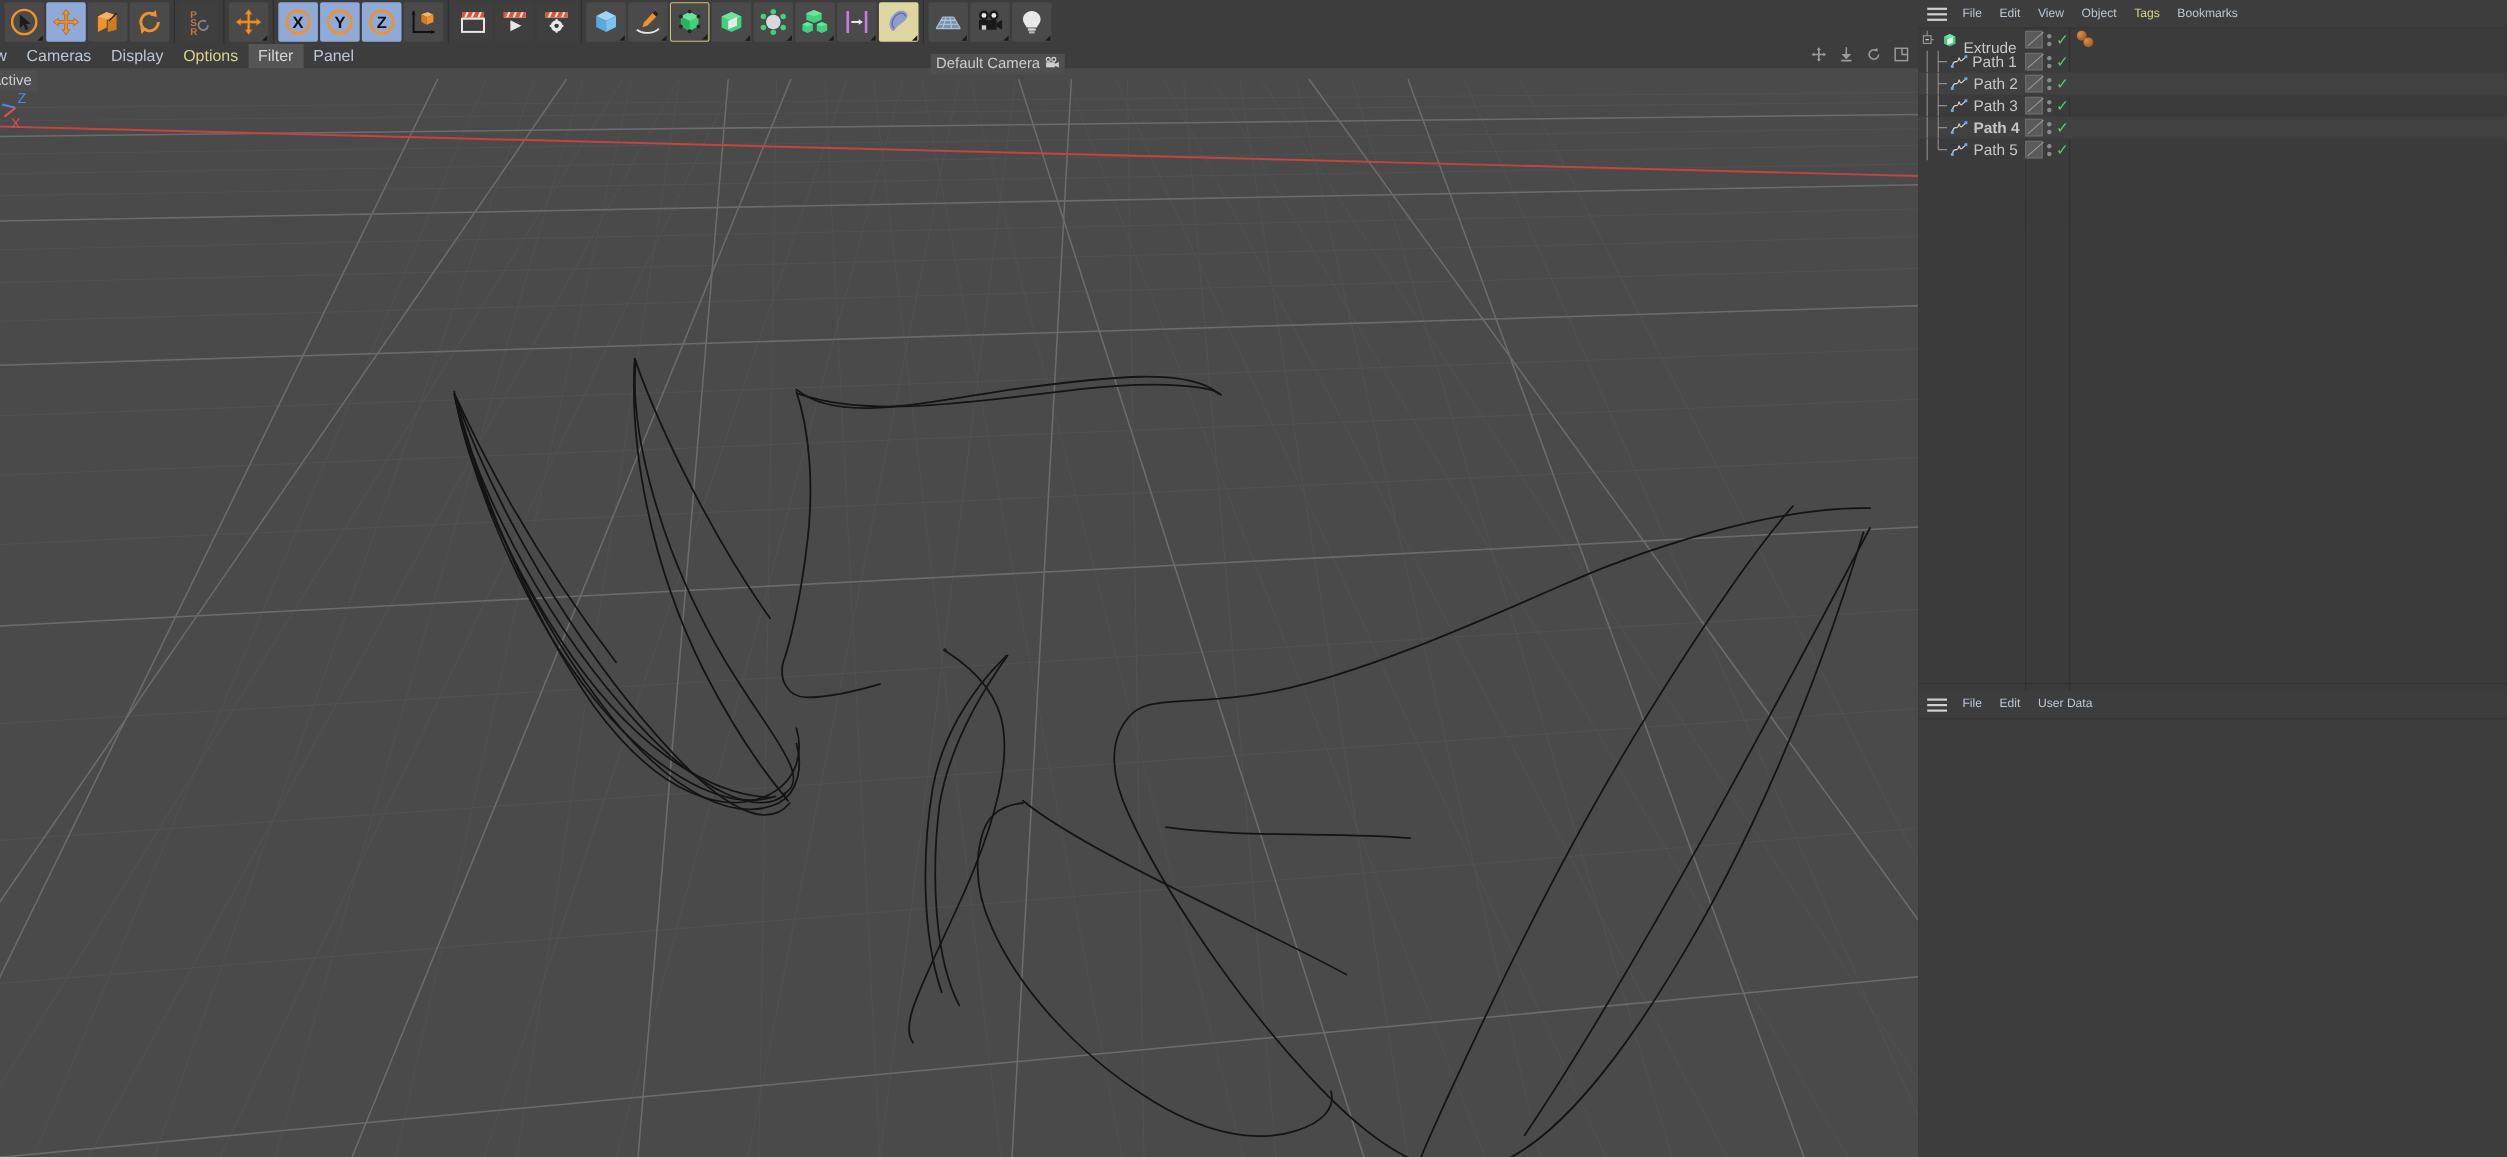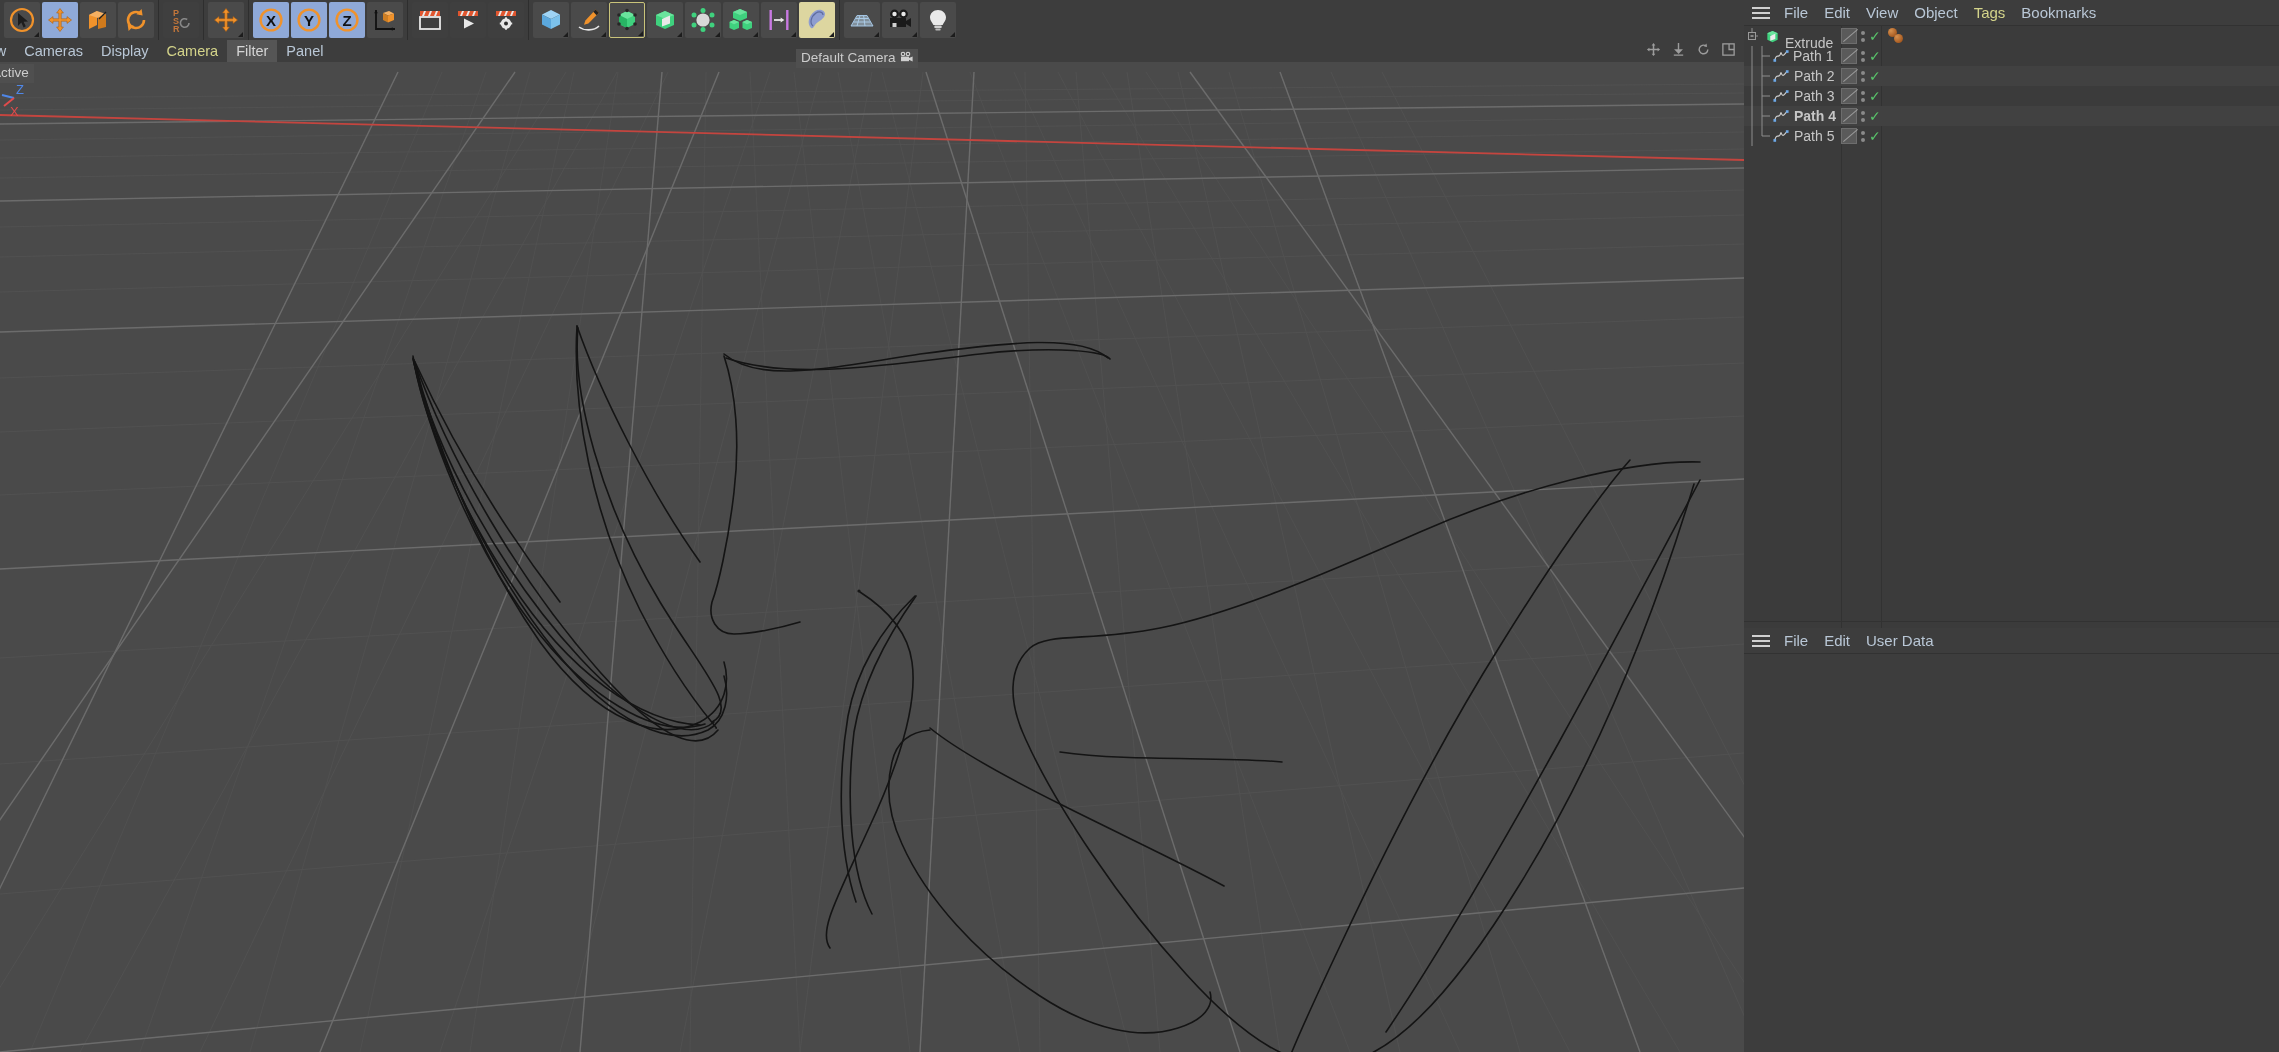--- a/index.html
+++ b/index.html
@@ -47,30 +47,30 @@
     position:absolute;right:8px;top:0;height:22px;display:flex;
     align-items:center;gap:10px;z-index:7;
   }
   #vp-scene{position:absolute;left:0;top:22px;width:1744px;height:990px;overflow:hidden;}
   #vp-scene svg{position:absolute;left:0;top:0;}
   .badge{
     position:absolute;background:#4f4f4f;color:#cccccc;font-size:13.5px;
     padding:2px 5px 3px 5px;z-index:8;white-space:nowrap;line-height:14px;
   }
   #badge-active{left:0;top:24px;}
-  #badge-cam{left:796px;top:9px;display:flex;align-items:center;gap:3px;}
+  #badge-cam{left:846px;top:9px;display:flex;align-items:center;gap:3px;}
 
   
   #rightcol{
     position:absolute;left:1744px;top:0;width:535px;height:1052px;
     background:#3b3b3b;
   }
   .panelbar{
     height:25px;background:#3d3d3d;display:flex;align-items:center;
-    font-size:15px;border-bottom:1px solid #323232;
+    font-size:11px;border-bottom:1px solid #323232;
   }
   .panelbar .mi{padding:0 8px;color:#b9c7d6;line-height:25px;white-space:nowrap;}
   .panelbar .mi.tagm{color:#d4d48a;}
   .hamb{width:18px;height:12px;margin:0 6px 0 8px;display:flex;flex-direction:column;justify-content:space-between;}
   .hamb i{display:block;height:2px;background:#d0d0d0;}
 
   #objtree{position:relative;background:#3b3b3b;height:603px;overflow:hidden;}
   .orow{
     position:relative;height:20px;display:flex;align-items:center;font-size:14px;
     color:#c6c6c6;box-sizing:border-box;
@@ -327,21 +327,21 @@
     </div>
   </div>
 </div>
 
 <div id="viewport">
 
   <div id="vp-menubar">
     <span class="mi" style="margin-left:-34px;">View</span>
     <span class="mi">Cameras</span>
     <span class="mi">Display</span>
-    <span class="mi opt">Camera</span>
+    <span class="mi opt">Options</span>
     <span class="mi act">Filter</span>
     <span class="mi">Panel</span>
 
     <span id="vp-navicons">
       <span>
         <svg width="15" height="15" viewBox="0 0 16 16">
             <path d="M8 1 L10 3.6 L8.8 3.6 L8.8 7.2 L12.4 7.2 L12.4 6 L15 8 L12.4 10 L12.4 8.8 L8.8 8.8 L8.8 12.4 L10 12.4 L8 15 L6 12.4 L7.2 12.4 L7.2 8.8 L3.6 8.8 L3.6 10 L1 8 L3.6 6 L3.6 7.2 L7.2 7.2 L7.2 3.6 L6 3.6 Z" fill="#9c9c9c"></path>
           </svg>
       </span>
       <span>

